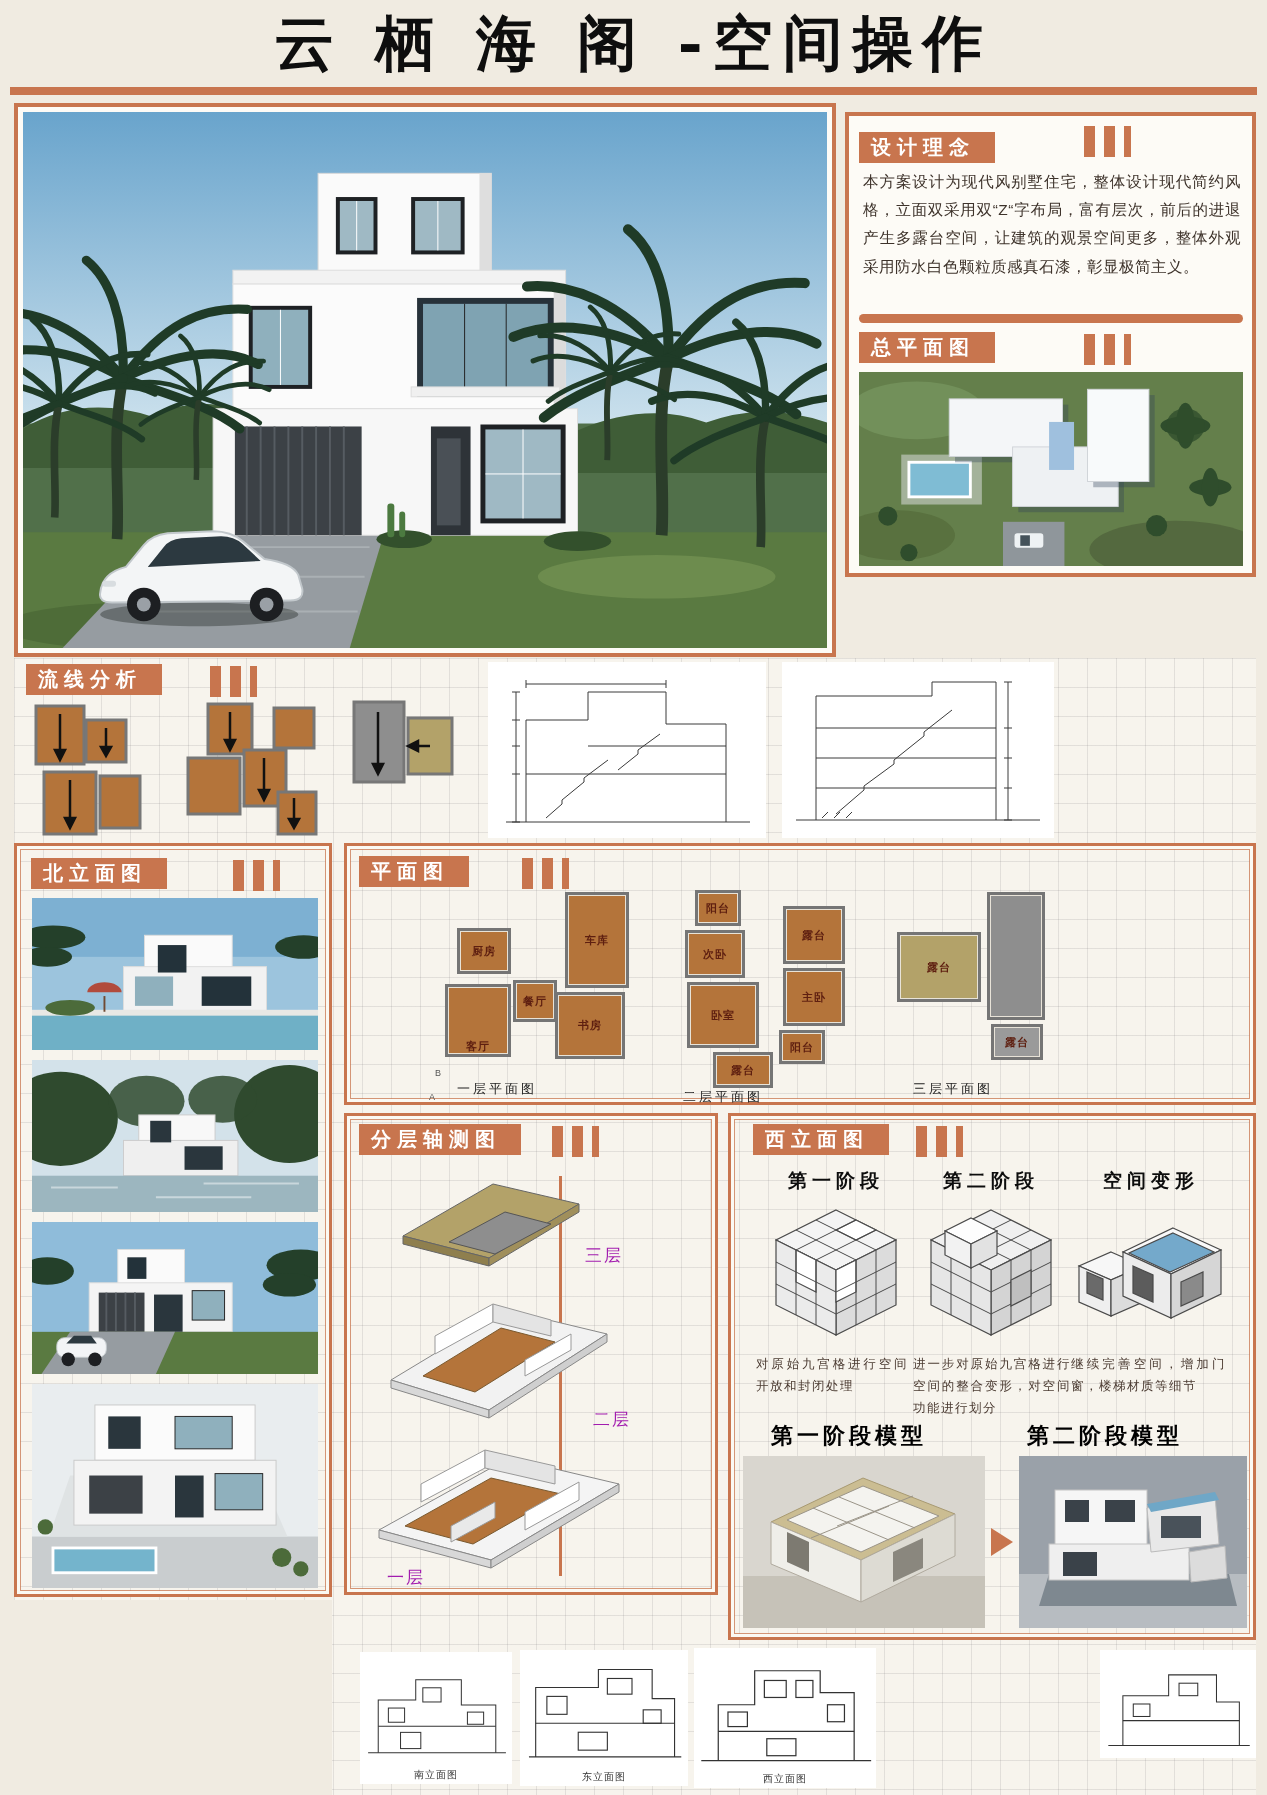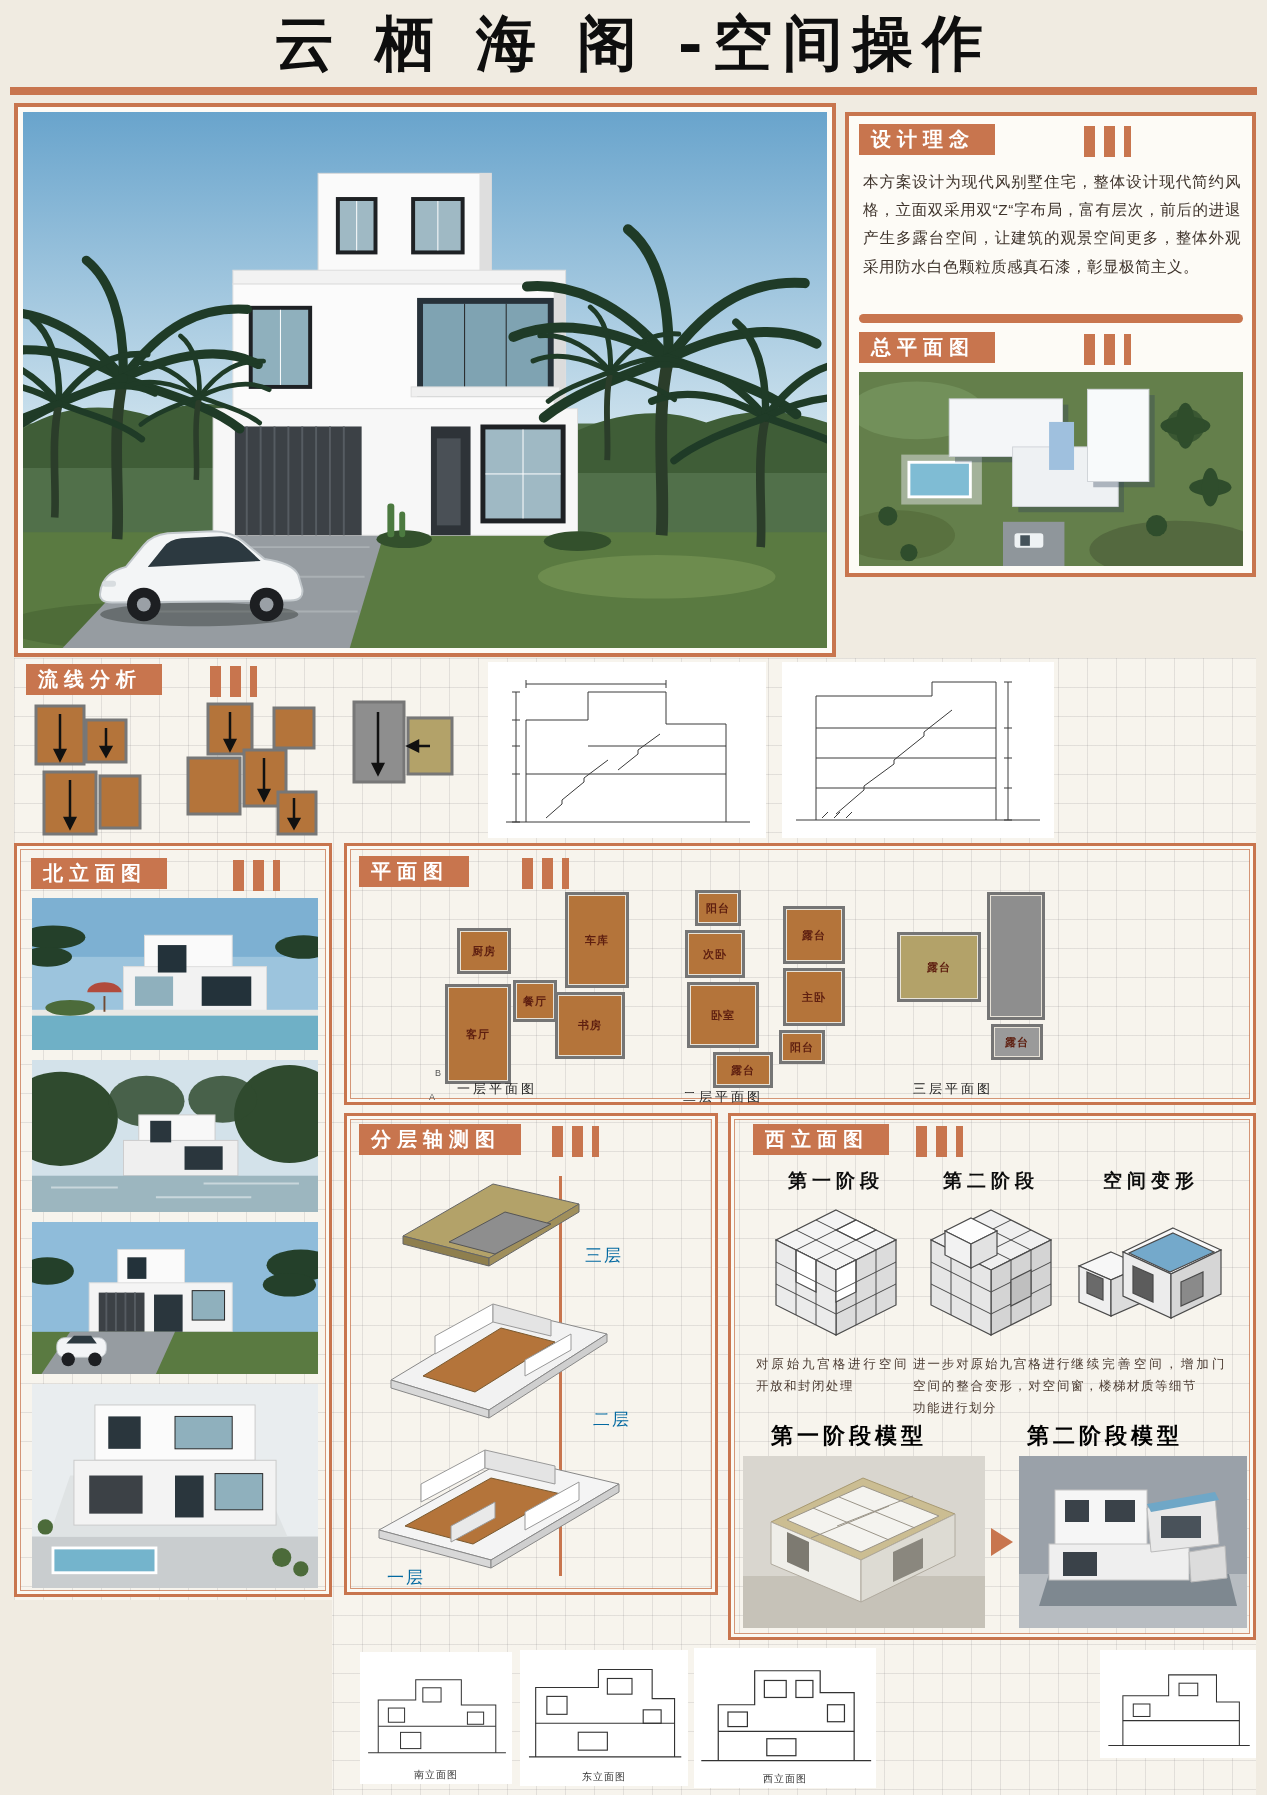--- a/index.html
+++ b/index.html
@@ -24,21 +24,21 @@
   .bodytext { font-size:15.5px; line-height:1.82; letter-spacing:.5px; color:#3e332b;
               text-align:justify; }
   .divider { background:var(--accent); border-radius:5px; }
   .room { position:absolute; background:var(--planfill); border:3px solid #757575;
           box-shadow:0 0 0 1px #e8e3d8 inset; display:flex; align-items:center;
           justify-content:center; }
   .room span { font-size:11px; color:#5e1f10; font-weight:bold; letter-spacing:1px; }
   .caption { position:absolute; font-size:13px; color:#1c1c1c; letter-spacing:3px;
              font-family:"DejaVu Serif", serif; }
   .marker { position:absolute; font-size:9px; color:#555; }
-  .lvl { position:absolute; font-size:17px; color:#0369a1; letter-spacing:2px;
+  .lvl { position:absolute; font-size:17px; color:#a21caf; letter-spacing:2px;
          font-family:"DejaVu Serif", serif; }
   .stage-label { position:absolute; font-size:19px; font-weight:bold; letter-spacing:5px;
                  color:#0d0d0d; font-family:"DejaVu Serif", serif; text-align:center; }
   .stage-desc { position:absolute; font-size:12.5px; line-height:1.75; letter-spacing:1.5px;
                 color:#4a3a31; text-align:justify; }
   .model-label { position:absolute; font-size:22px; font-weight:bold; letter-spacing:4px;
                  color:#000; font-family:"DejaVu Serif", serif; }
   .photo { position:absolute; overflow:hidden; }
   .elevcard { position:absolute; background:#ffffff; }
   .elevcap { position:absolute; width:100%; text-align:center; font-size:10px;
@@ -156,21 +156,21 @@
         <circle cx="62" cy="90" r="17" fill="#1d1f22"></circle>
           <circle cx="62" cy="90" r="7" fill="#9aa0a6"></circle>
         <circle cx="186" cy="90" r="17" fill="#1d1f22"></circle>
           <circle cx="186" cy="90" r="7" fill="#9aa0a6"></circle>
         <rect x="20" y="66" width="14" height="6" rx="3" fill="#d8dde0"></rect>
       </g>
     </svg>
   </div>
 
   <div class="abs frame" style="left:845px;top:112px;width:411px;height:465px;">
-    <div class="abs hdr" style="left:10px;top:8px;">设计理念</div>
+    <div class="abs hdr" style="left:10px;top:16px;">设计理念</div>
     <div class="ticks" style="left:235px;top:10px;">
         <i></i>
         <i></i>
         <i></i>
       </div>
     <div class="abs bodytext" style="left:14px;top:52px;width:378px;">本方案设计为现代风别墅住宅，整体设计现代简约风格，立面双采用双“Z“字布局，富有层次，前后的进退产生多露台空间，让建筑的观景空间更多，整体外观采用防水白色颗粒质感真石漆，彰显极简主义。</div>
     <div class="abs divider" style="left:10px;top:198px;width:384px;height:9px;"></div>
     <div class="abs hdr" style="left:10px;top:216px;">总平面图</div>
     <div class="ticks" style="left:235px;top:218px;">
         <i></i>
@@ -414,21 +414,21 @@
         </div>
       <div class="room" style="left:138px;top:2px;width:64px;height:96px;">
           <span>车库</span>
         </div>
       <div class="room" style="left:86px;top:90px;width:44px;height:42px;">
           <span>餐厅</span>
         </div>
       <div class="room" style="left:128px;top:102px;width:70px;height:67px;">
           <span>书房</span>
         </div>
-      <div class="room" style="left:18px;top:94px;width:66px;height:100px;">
+      <div class="room" style="left:18px;top:94px;width:66px;height:73px;align-items:flex-end;">
           <span>客厅</span>
         </div>
     </div>
     <div class="marker" style="left:88px;top:222px;">B</div>
     <div class="marker" style="left:82px;top:246px;">A</div>
     <div class="caption" style="left:110px;top:234px;">一层平面图</div>
 
     <div class="abs" style="left:308px;top:44px;width:200px;height:198px;">
       <div class="room" style="left:40px;top:0;width:46px;height:36px;">
           <span>阳台</span>

